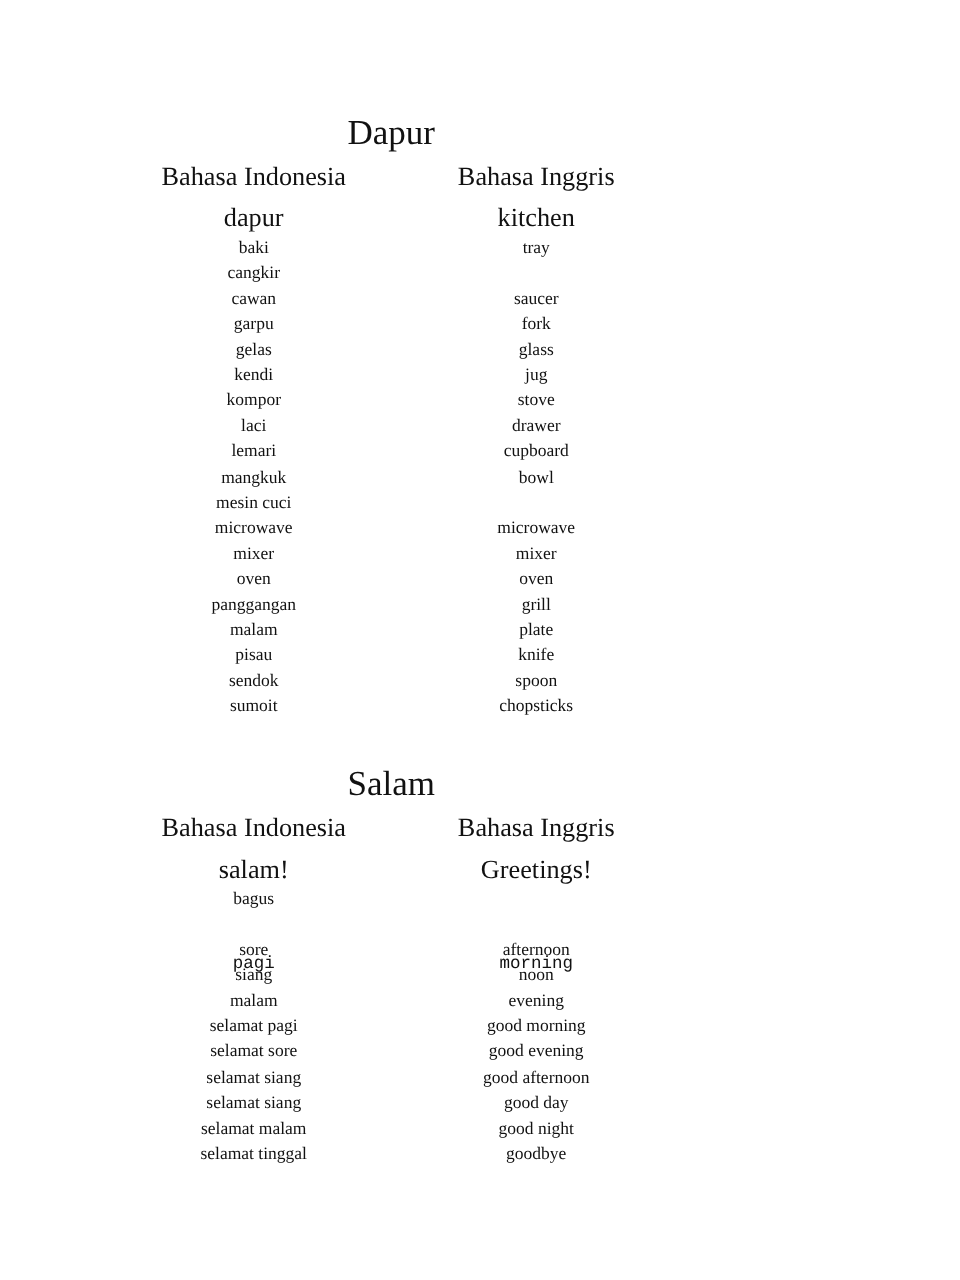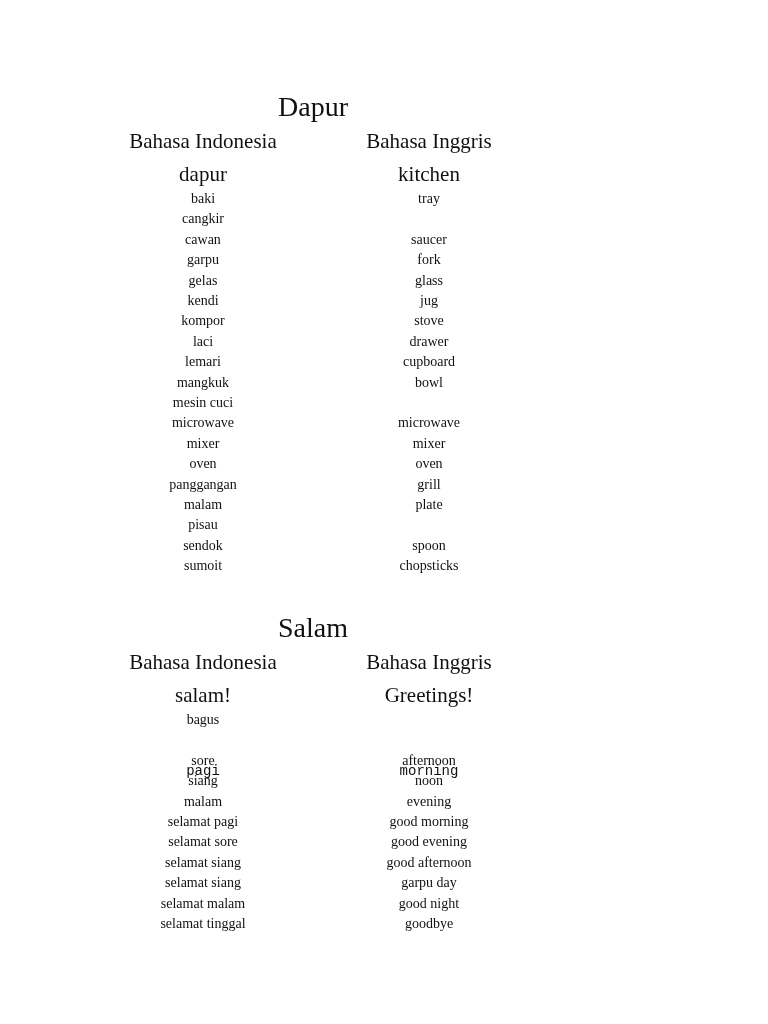--- a/index.html
+++ b/index.html
@@ -127,20 +127,21 @@
   <div class="row" style="top:474.6px;">
       <span class="cell id">panggangan</span>
       <span class="cell en">grill</span>
     </div>
   <div class="row" style="top:495px;">
       <span class="cell id">malam</span>
       <span class="cell en">plate</span>
     </div>
   <div class="row" style="top:515.4px;">
       <span class="cell id">pisau</span>
+      <span class="cell en">knife</span>
     </div>
   <div class="row" style="top:535.8px;">
       <span class="cell id">sendok</span>
       <span class="cell en">spoon</span>
     </div>
   <div class="row" style="top:556.2px;">
       <span class="cell id">sumoit</span>
       <span class="cell en">chopsticks</span>
     </div>
 </div>
@@ -178,21 +179,21 @@
   <div class="row" style="top:832.4px;">
       <span class="cell id">selamat sore</span>
       <span class="cell en">good evening</span>
     </div>
   <div class="row" style="top:852.8px;">
       <span class="cell id">selamat siang</span>
       <span class="cell en">good afternoon</span>
     </div>
   <div class="row" style="top:873.2px;">
       <span class="cell id">selamat siang</span>
-      <span class="cell en">garpu day</span>
+      <span class="cell en">good day</span>
     </div>
   <div class="row" style="top:893.6px;">
       <span class="cell id">selamat malam</span>
       <span class="cell en">good night</span>
     </div>
   <div class="row" style="top:914px;">
       <span class="cell id">selamat tinggal</span>
       <span class="cell en">goodbye</span>
     </div>
 </div>

